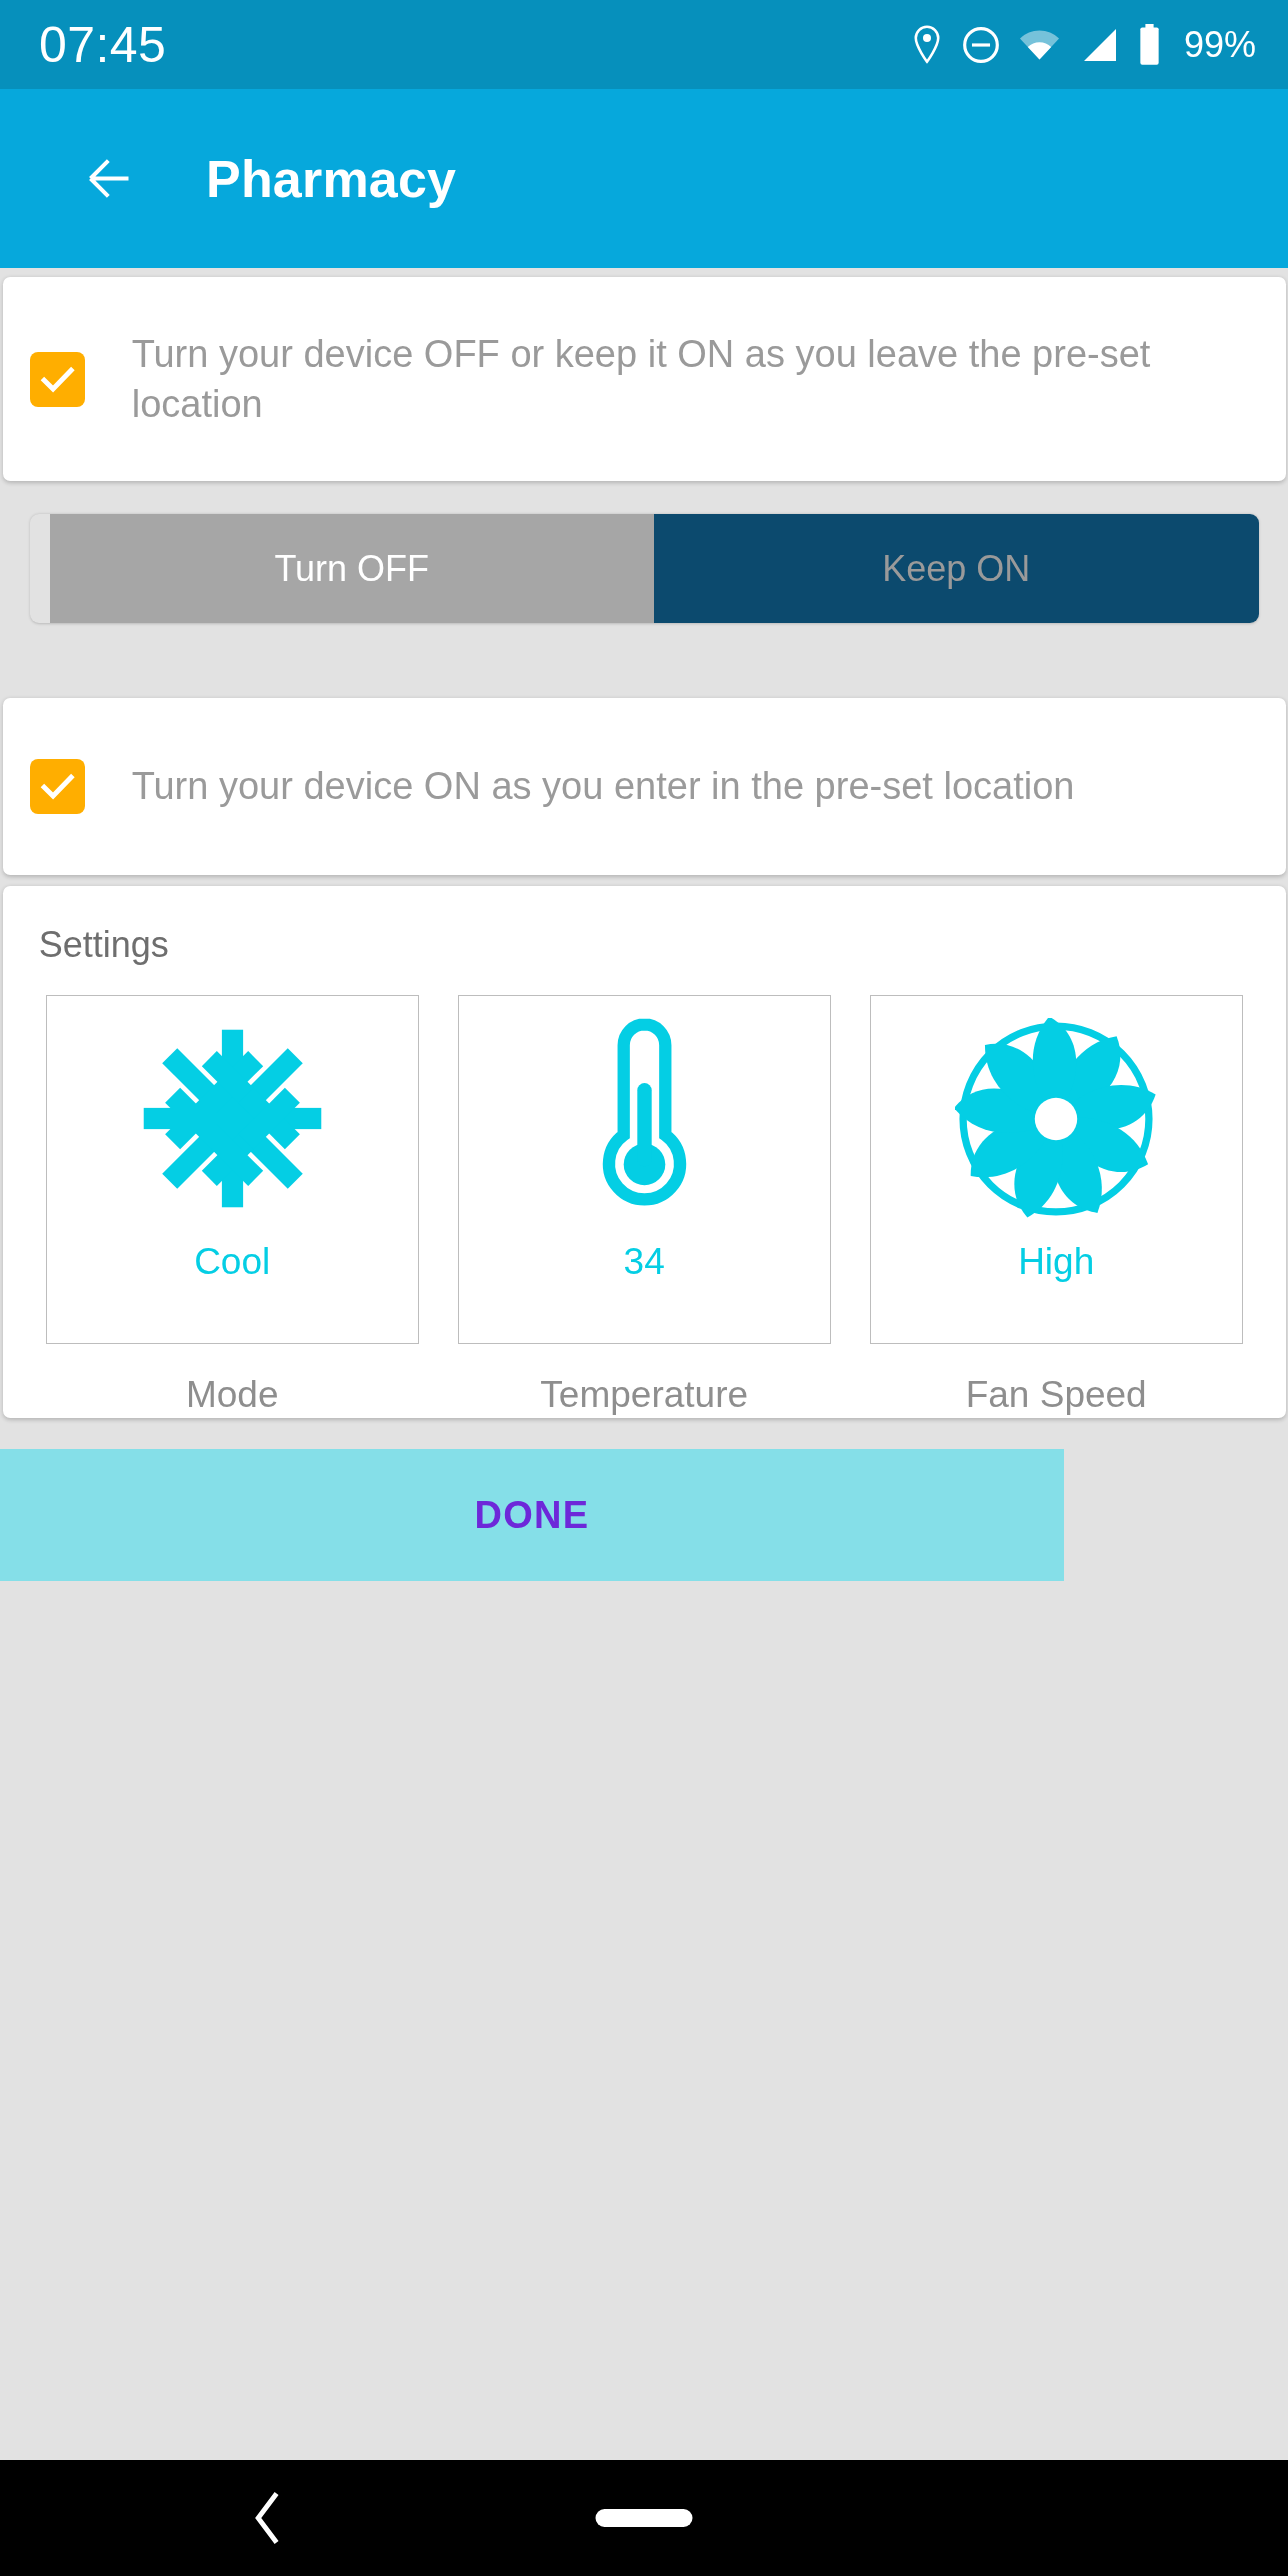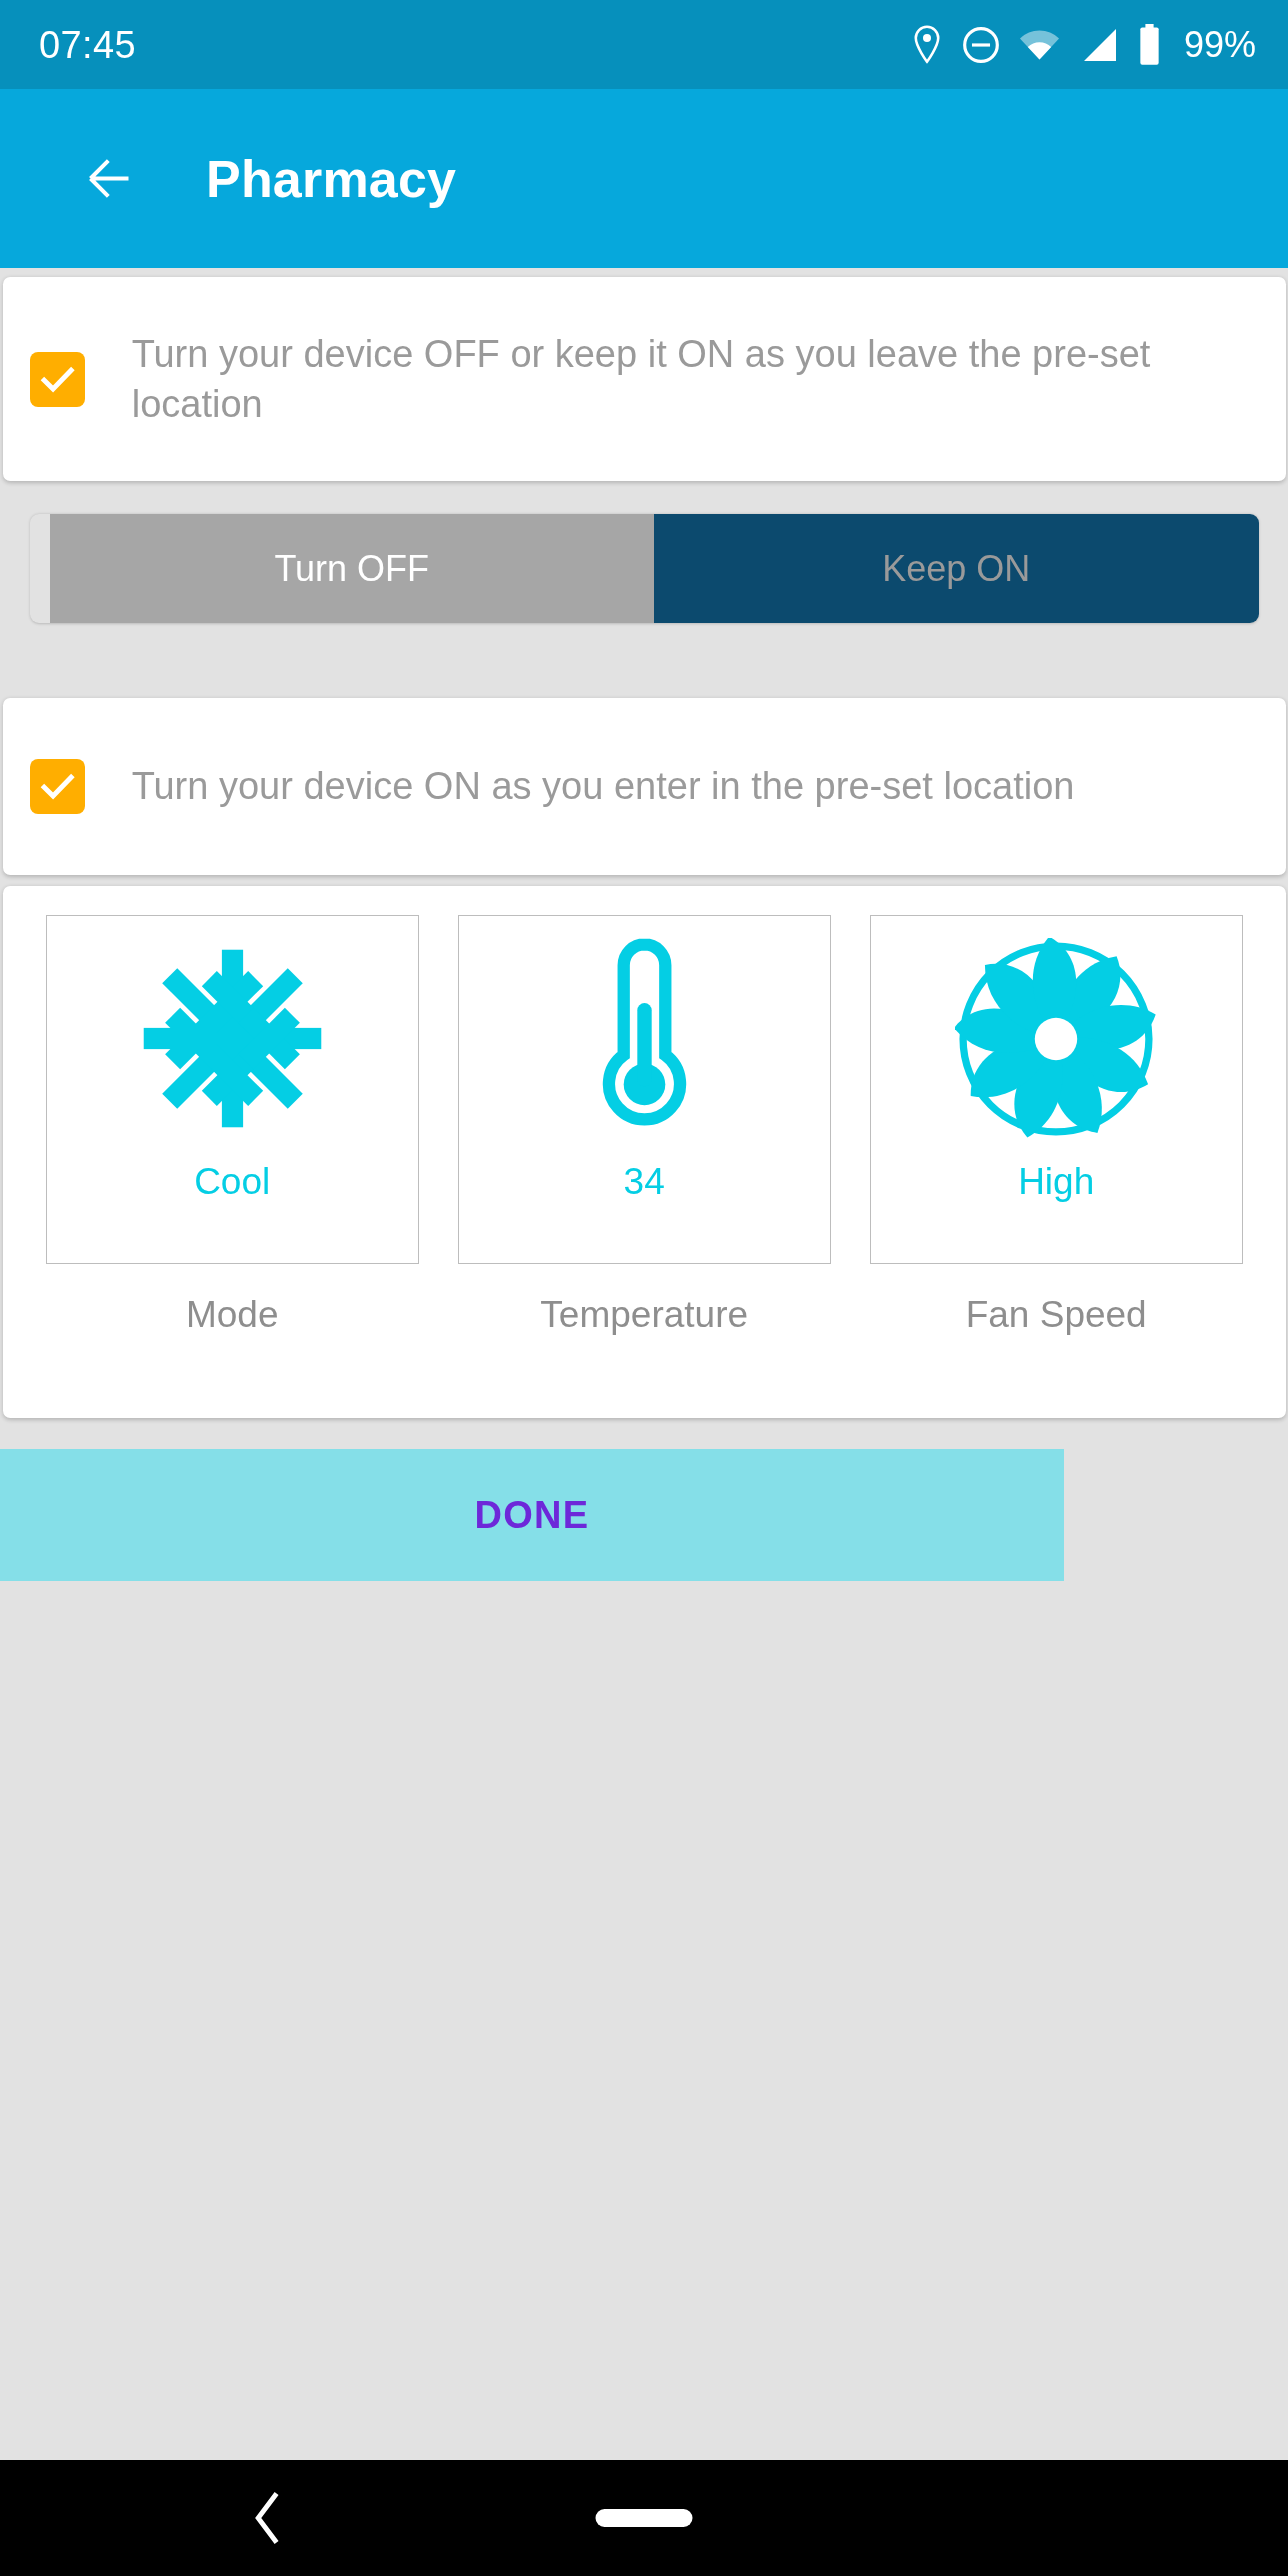--- a/index.html
+++ b/index.html
@@ -19,21 +19,21 @@
   
   .statusbar {
     position:absolute; top:0; left:0;
     width:1288px; height:89px;
     background:#0690BC;
     display:flex; align-items:center;
     padding:0 32px 0 39px;
     color:#fff;
   }
   .clock {
-    font-size:38px; font-weight:400;
+    font-size:50px; font-weight:400;
     letter-spacing:0.4px; line-height:1;
   }
   .status-icons {
     margin-left:auto;
     display:flex; align-items:center; gap:19.7px;
   }
   .status-icons svg { display:block; }
   .battery-pct {
     font-size:36px; font-weight:500;
     margin-left:3.6px; letter-spacing:0px;
@@ -228,20 +228,21 @@
   <div class="card check-card" style="top:698px;height:177px;">
     <span class="checkbox">
       <svg viewBox="0 0 24 24">
         <path d="M4.2 12.4 9.4 17.6 20 6.6" fill="none" stroke="#fff" stroke-width="2.9" stroke-linecap="square" stroke-linejoin="miter"></path>
       </svg>
     </span>
     <span class="check-text">Turn your device ON as you enter in the pre-set location</span>
   </div>
 
   <div class="card settings-card">
+    <div class="settings-title">Settings</div>
 
     <div class="tiles">
 
       <div class="tile-col">
         <div class="tile">
           <div class="tile-icon">
             <svg width="193" height="193" viewBox="0 0 100 100">
               <g fill="#04CEE4">
 
                 <rect x="44.5" y="4" width="11" height="92"></rect>

